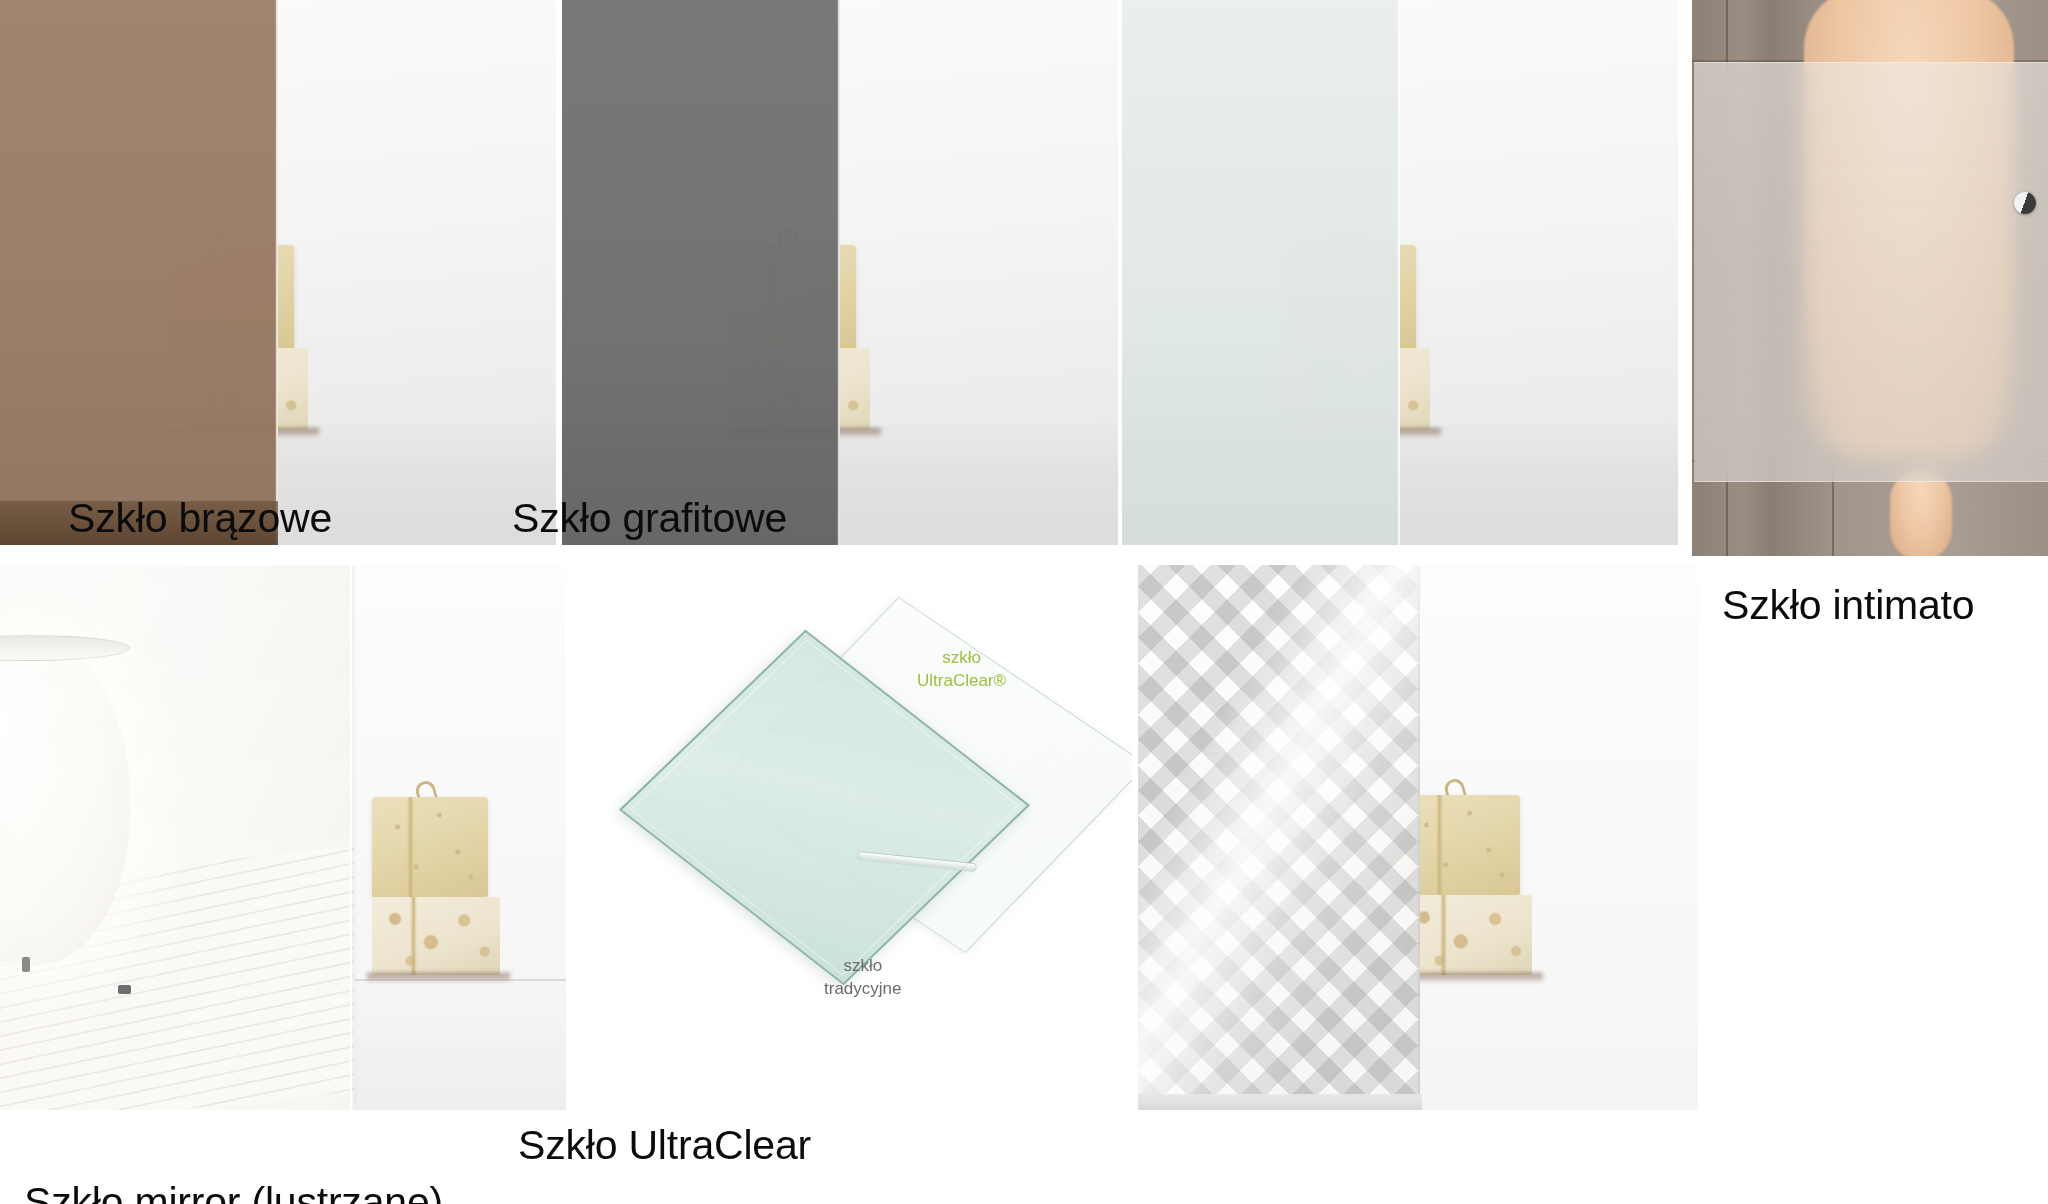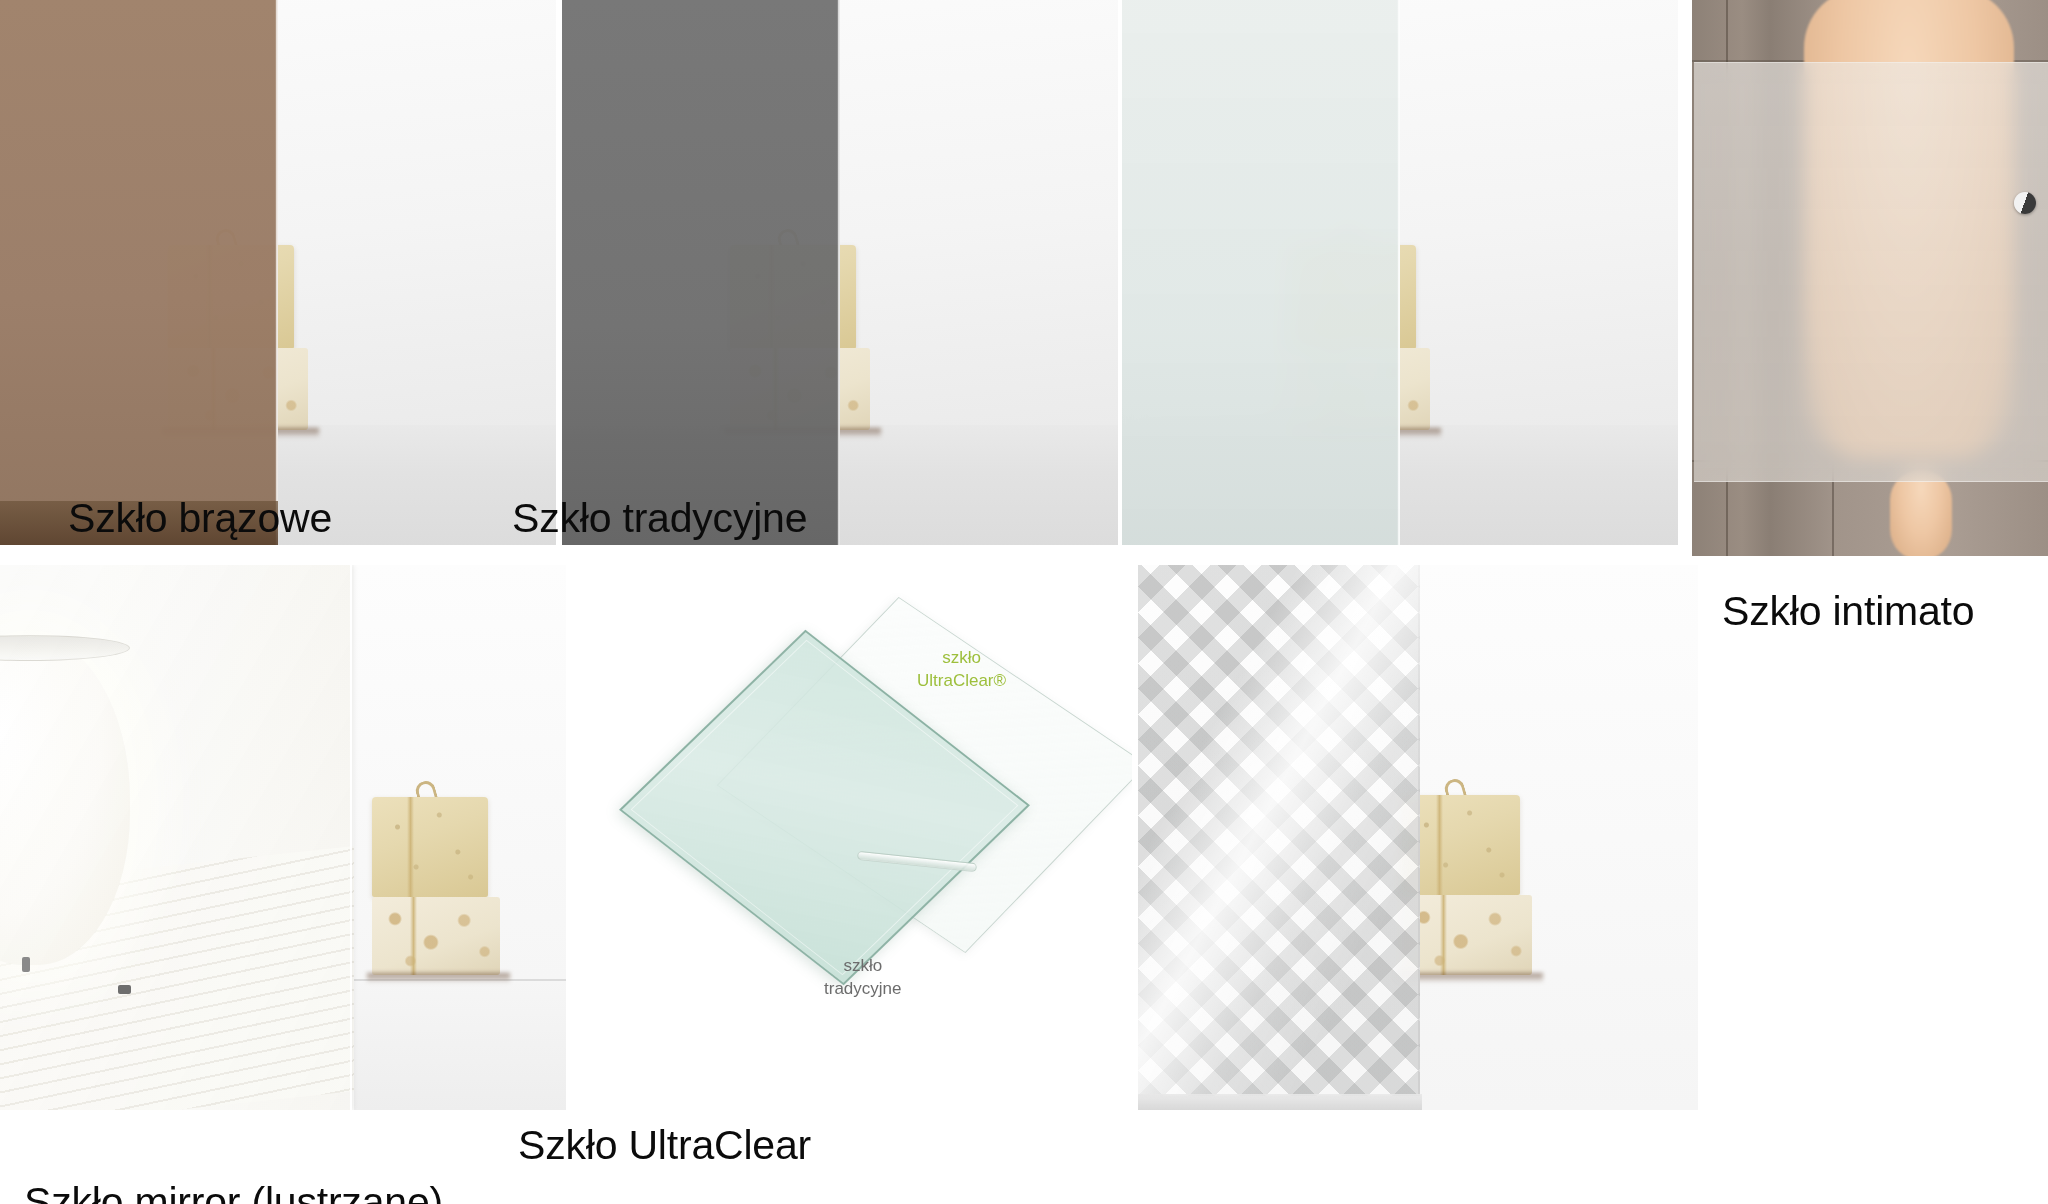--- a/index.html
+++ b/index.html
@@ -283,21 +283,21 @@
   }
   #t-ms .msbase {
     position:absolute; left:0; width: 284px; bottom: 0; height: 16px; z-index: 22;
     background: linear-gradient(180deg, rgba(232,232,232,.9), rgba(214,214,214,.95));
   }
 
   
   #cap-brown    { left: 68px;   top: 498px; }
   #cap-graphite { left: 512px;  top: 498px; }
   #cap-satin    { left: 940px;  top: 490px; }
-  #cap-intimato { left: 1722px; top: 585px; margin-top: 6px; }
+  #cap-intimato { left: 1722px; top: 585px; }
   #cap-mirror   { left: 24px;   top: 1136px; margin-top: 46px; }
   #cap-ultra    { left: 518px;  top: 1125px; }
   #cap-master   { left: 938px;  top: 1135px; }
 </style>
 </head>
 <body>
 
 <div id="gallery">
 
   <div class="tile" id="t-brown">
@@ -340,21 +340,21 @@
             <div class="raffia2"></div>
             <div class="soap-shadow"></div>
           </div>
         </div>
         <div class="pane">
           <div class="pane-edge"></div>
         </div>
       </div>
     </div>
   </div>
-  <div class="caption" id="cap-graphite">Szkło tradycyjne</div>
+  <div class="caption" id="cap-graphite">Szkło grafitowe</div>
 
   <div class="tile" id="t-satin">
     <div class="photo">
       <div class="scene">
         <div class="wallbg"></div>
         <div class="floorline"></div>
         <div class="floor"></div>
         <div class="soap-group" style="left:168px; top:245px; width:140px; height:185px;">
           <div class="raffia"></div>
           <div class="soap-top" style="width:126px; height:104px;">

